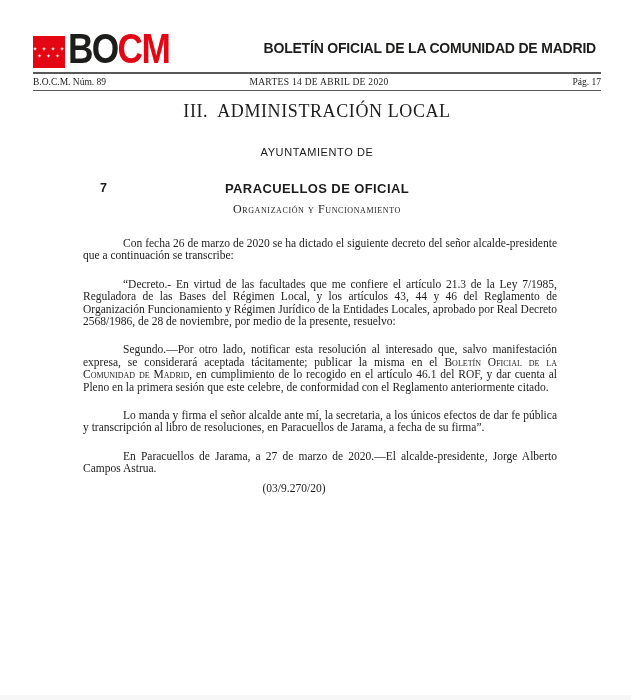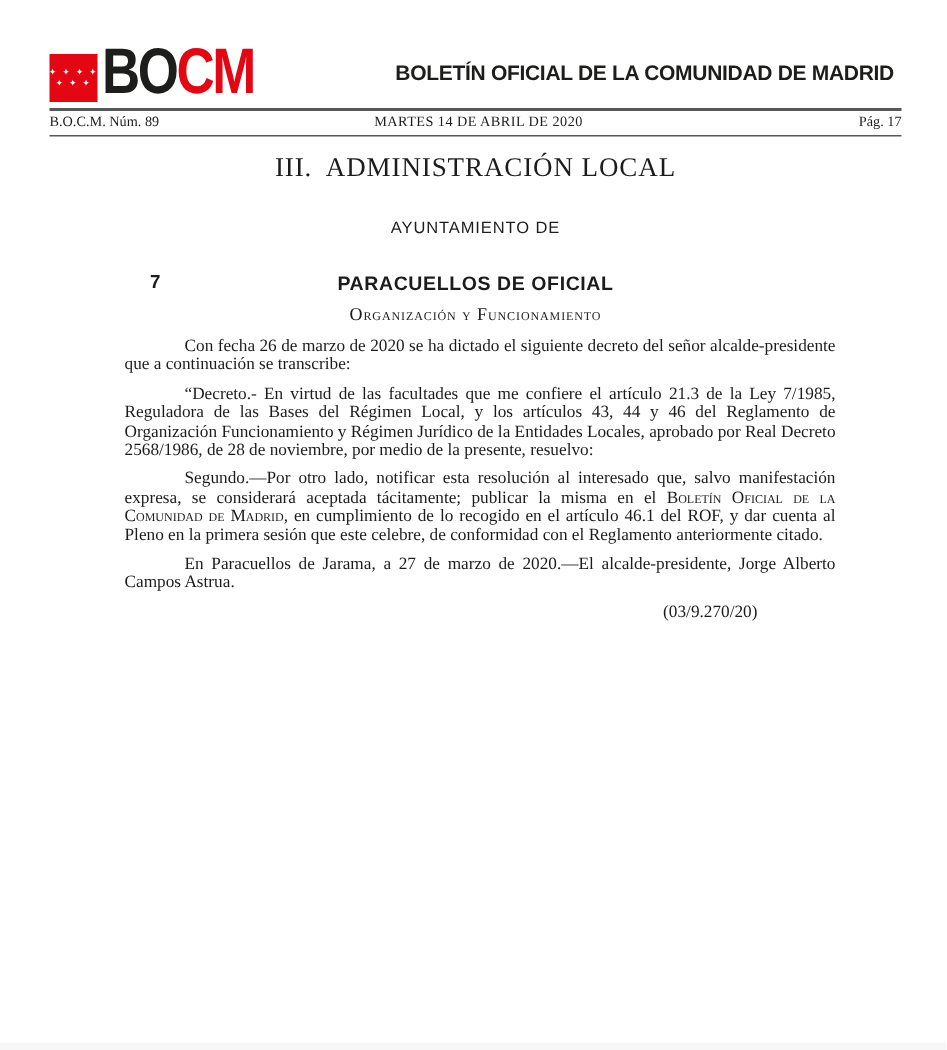--- a/index.html
+++ b/index.html
@@ -86,26 +86,26 @@
     position: absolute; left: 0; right: 0; top: 202px;
     font-size: 12px; font-variant: small-caps; letter-spacing: 0.6px;
   }
 
   
   .body-column {
     position: absolute; left: 83px; top: 221px; width: 474px;
     font-size: 11.5px; line-height: 12.4px;
     text-align: justify;
   }
-  .para { margin: 4px 0 7px 0; }
+  .para { margin: 16px 0 7px 0; }
   .para.indent { text-indent: 40px; }
   .para.dash { margin-left: 50px; text-indent: -8px; margin-bottom: 6px; }
   .sc { font-variant: small-caps; }
   .reference {
-    text-align: right; padding-right: 52px; margin-top: 7px;
+    text-align: center; padding-right: 52px; margin-top: 7px;
     text-indent: 0;
   }
 
   .bottom-strip {
     position: absolute; left: 0; right: 0; bottom: 0; height: 5px;
     background: #f7f7f7;
   }
 </style>
 </head>
 <body>
@@ -133,18 +133,19 @@
     <div class="subheading">AYUNTAMIENTO DE</div>
     <div class="item-number">7</div>
     <div class="municipality">PARACUELLOS DE OFICIAL</div>
     <div class="category">Organización y Funcionamiento</div>
   </div>
 
   <div class="body-column">
       <div class="para indent"><span>Con fecha 26 de marzo de 2020 se ha dictado el siguiente decreto del señor alcalde-presidente que a continuación se transcribe:</span></div>
       <div class="para indent"><span>“Decreto.- En virtud de las facultades que me confiere el artículo 21.3 de la Ley 7/1985, Reguladora de las Bases del Régimen Local, y los artículos 43, 44 y 46 del Reglamento de Organización Funcionamiento y Régimen Jurídico de la Entidades Locales, aprobado por Real Decreto 2568/1986, de 28 de noviembre, por medio de la presente, resuelvo:</span></div>
       <div class="para indent"><span>Segundo.—Por otro lado, notificar esta resolución al interesado que, salvo manifestación expresa, se considerará aceptada tácitamente; publicar la misma en el </span><span class="sc">Boletín Oficial de la Comunidad de Madrid</span><span>, en cumplimiento de lo recogido en el artículo 46.1 del ROF, y dar cuenta al Pleno en la primera sesión que este celebre, de conformidad con el Reglamento anteriormente citado.</span></div>
+      <div class="para indent"><span>Lo manda y firma el señor alcalde ante mí, la secretaria, a los únicos efectos de dar fe pública y transcripción al libro de resoluciones, en Paracuellos de Jarama, a fecha de su firma”.</span></div>
       <div class="para indent"><span>En Paracuellos de Jarama, a 27 de marzo de 2020.—El alcalde-presidente, Jorge Alberto Campos Astrua.</span></div>
       <div class="para reference">(03/9.270/20)</div>
     </div>
 
   <div class="bottom-strip"></div>
 </div>
 
 </body></html>

